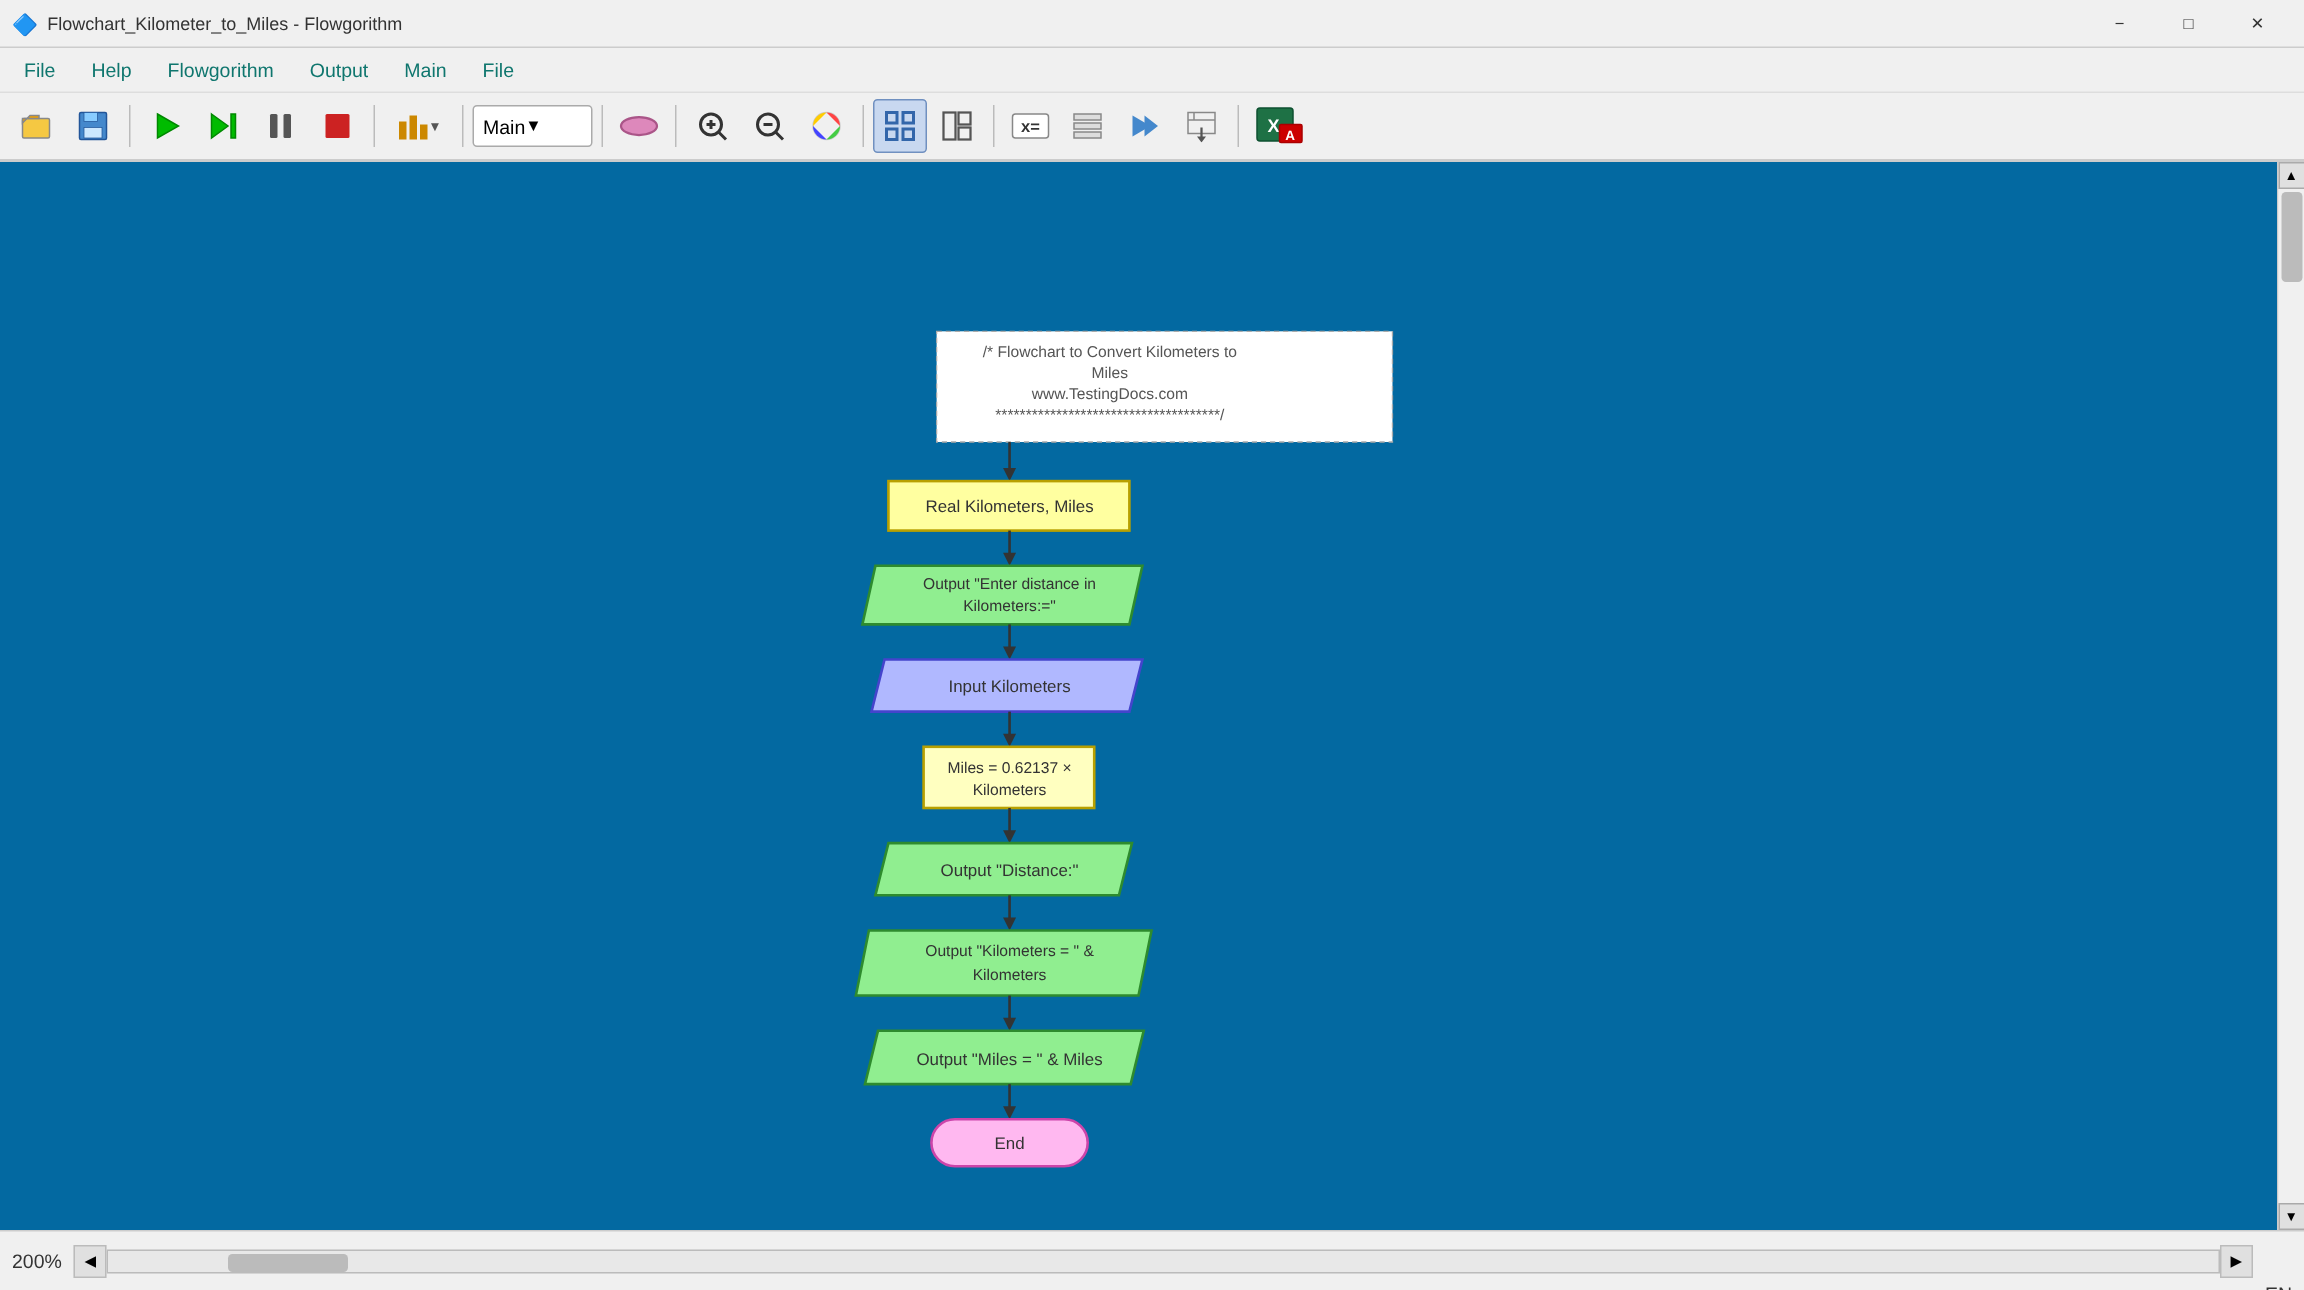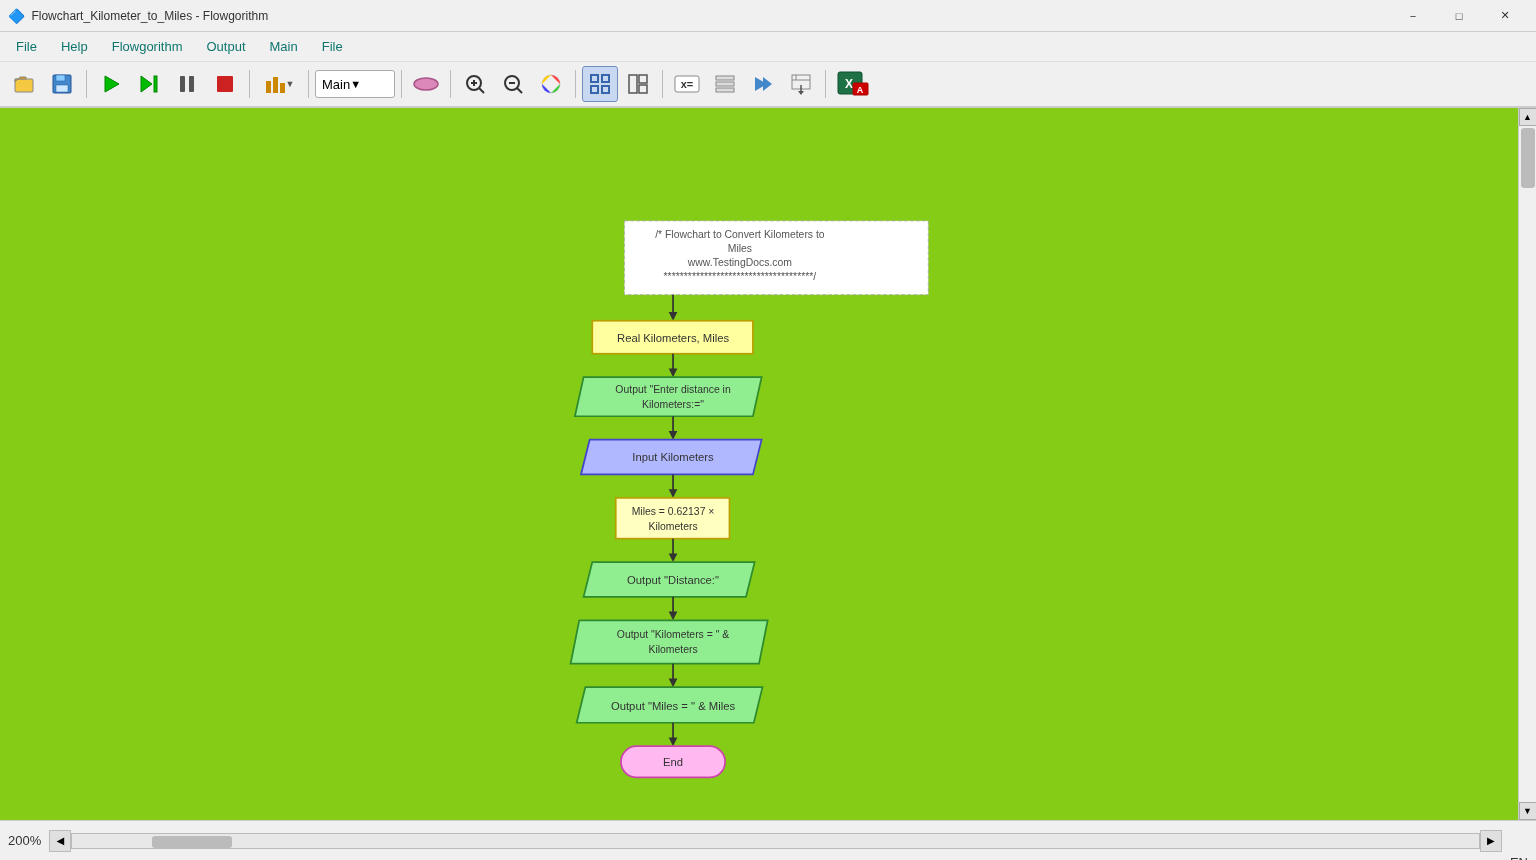--- a/index.html
+++ b/index.html
@@ -65,21 +65,21 @@
       flex: 1;
       display: flex;
       overflow: hidden;
       background: #e8e8e8;
       position: relative;
     }
 
     
     #canvas-area {
       flex: 1;
-      background: #84cc16;
+      background: #0369a1;
       overflow: hidden;
       position: relative;
     }
 
     
     #right-panel {
       width: 18px;
       background: #f0f0f0;
       display: flex;
       flex-direction: column;

